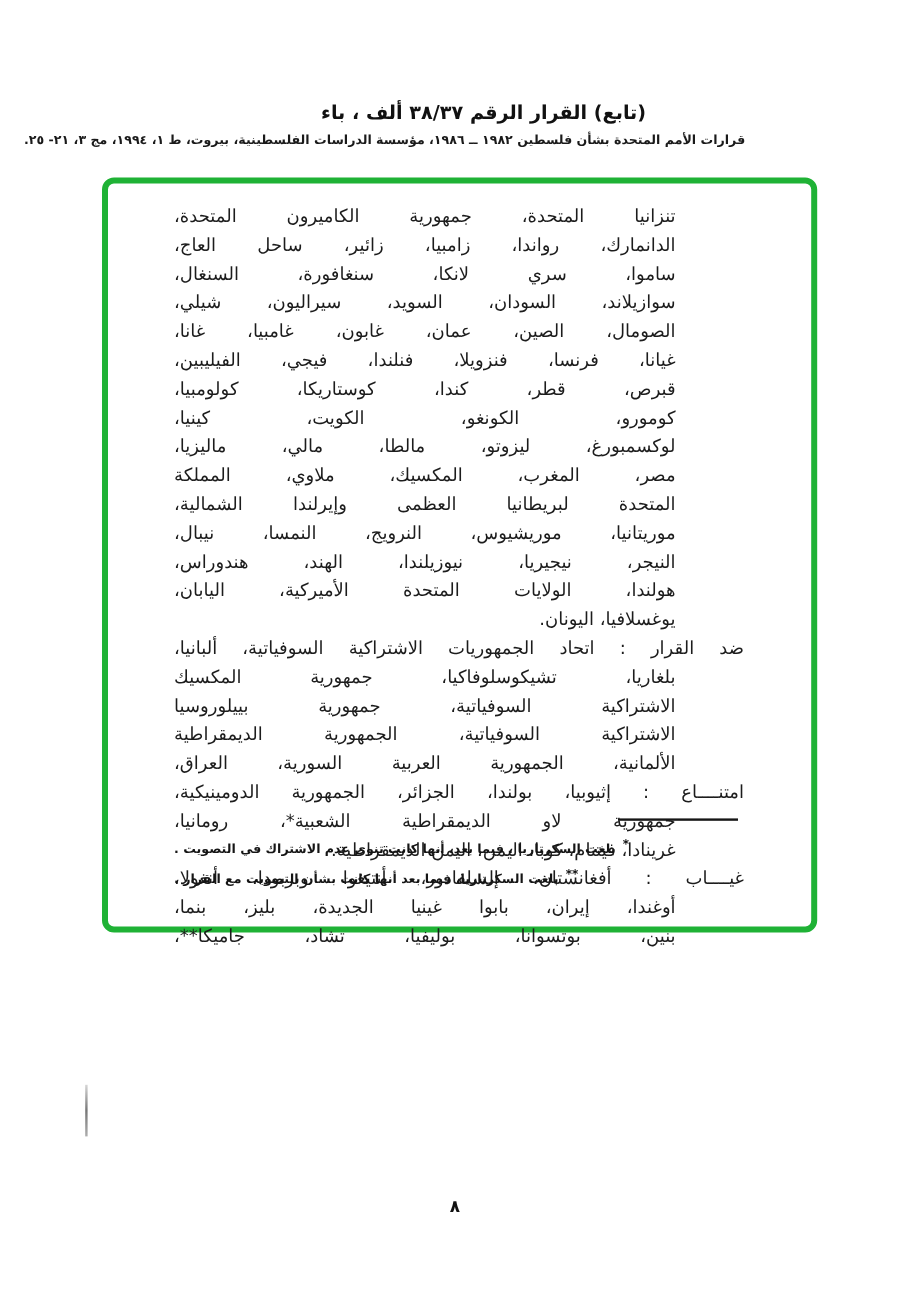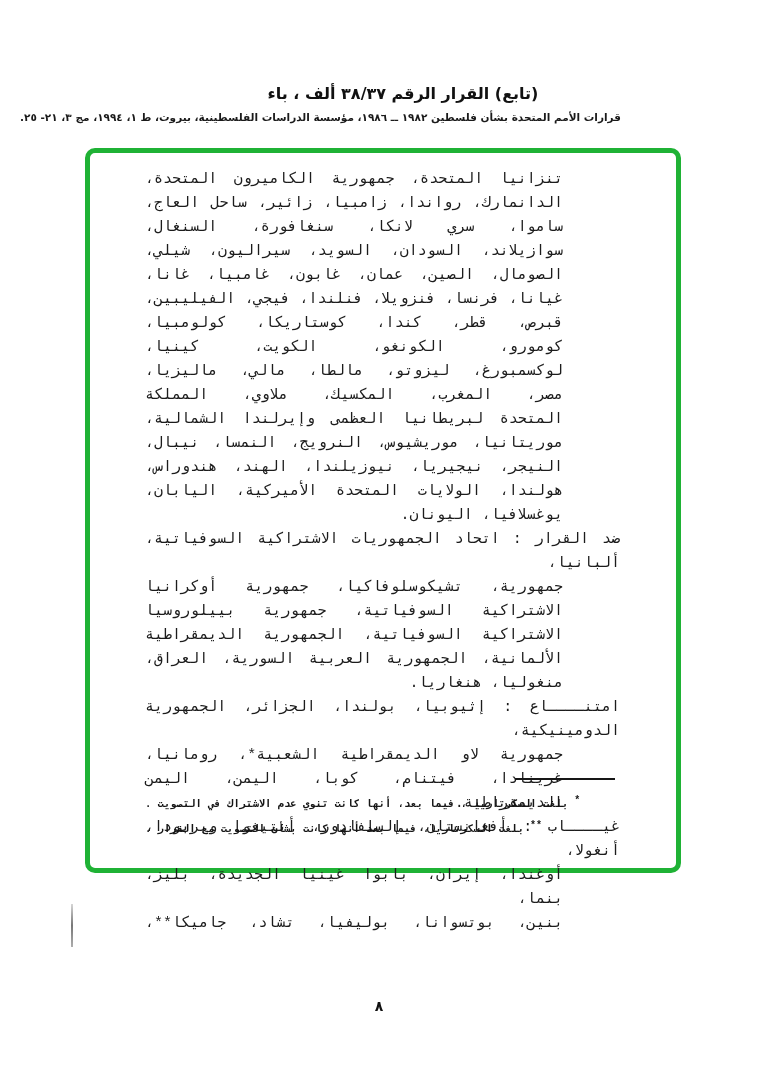--- a/index.html
+++ b/index.html
@@ -44,26 +44,25 @@
     color: #1a1a1a;
     padding-left: 20px;
   }
 
   
   .vote-box {
     position: absolute;
     left: 85px;
     top: 148px;
     width: 596px;
-    height: 725px;
+    height: 629px;
     box-sizing: border-box;
     border: 5px solid #1fb235;
     border-radius: 10px;
     background: transparent;
-    font-family: Liberation Mono, monospace;
   }
   .vote-box-content {
     position: absolute;
     top: 0; left: 0; right: 0; bottom: 0;
     padding: 15px 56px 0 55px;
     direction: rtl;
   }
 
   .body-line {
     font-size: 15px;
@@ -160,25 +159,24 @@
           <div class="body-line indent end">يوغسلافيا، اليونان.</div>
         </div>
 
       <div class="vote-section">
         <div class="body-line">
           <span class="section-label">ضد القرار :</span>
           <span>اتحاد الجمهوريات الاشتراكية السوفياتية، ألبانيا،</span>
         </div>
         <div>
 
-        <div class="body-line indent">جمهورية، تشيكوسلوفاكيا، جمهورية أوكرانيا</div>
+        <div class="body-line indent">بلغاريا، تشيكوسلوفاكيا، جمهورية المكسيك</div>
             <div class="body-line indent">الاشتراكية السوفياتية، جمهورية بييلوروسيا</div>
             <div class="body-line indent">الاشتراكية السوفياتية، الجمهورية الديمقراطية</div>
             <div class="body-line indent">الألمانية، الجمهورية العربية السورية، العراق،</div>
-            <div class="body-line indent end">منغوليا، هنغاريا.</div>
           </div>
       </div>
 
       <div class="vote-section">
         <div class="body-line">
           <span class="section-label">امتنــــاع :</span>
           <span>إثيوبيا، بولندا، الجزائر، الجمهورية الدومينيكية،</span>
         </div>
         <div>
 

